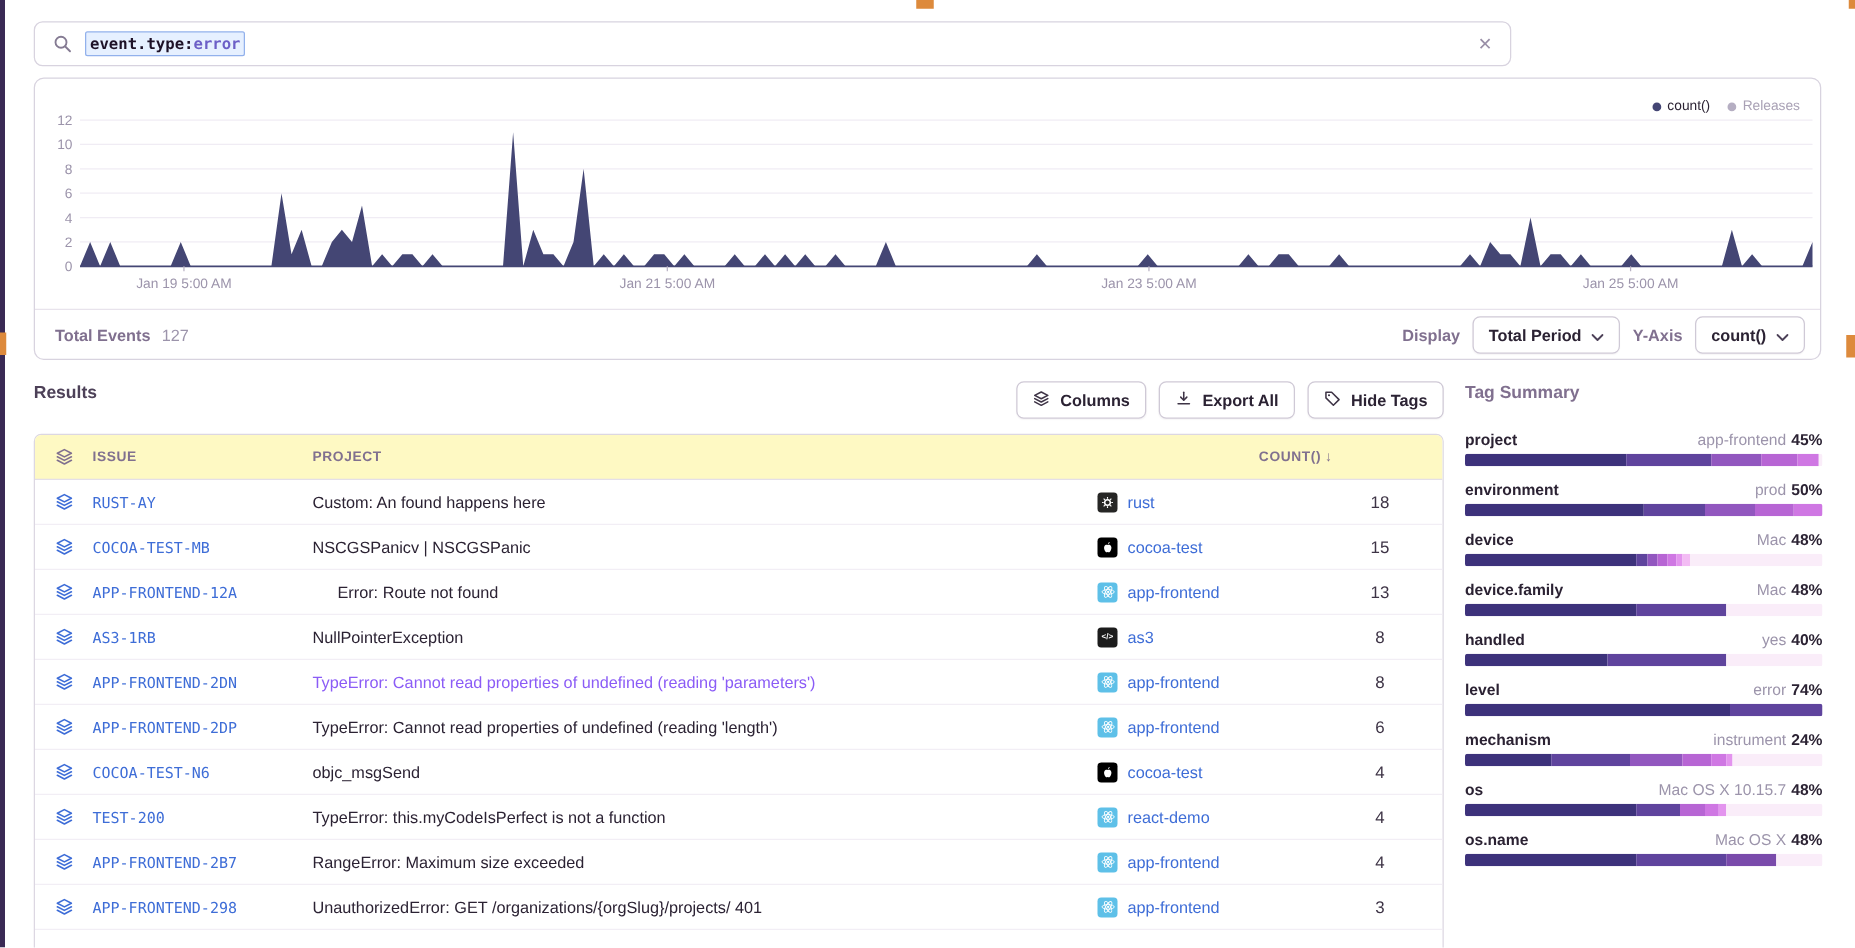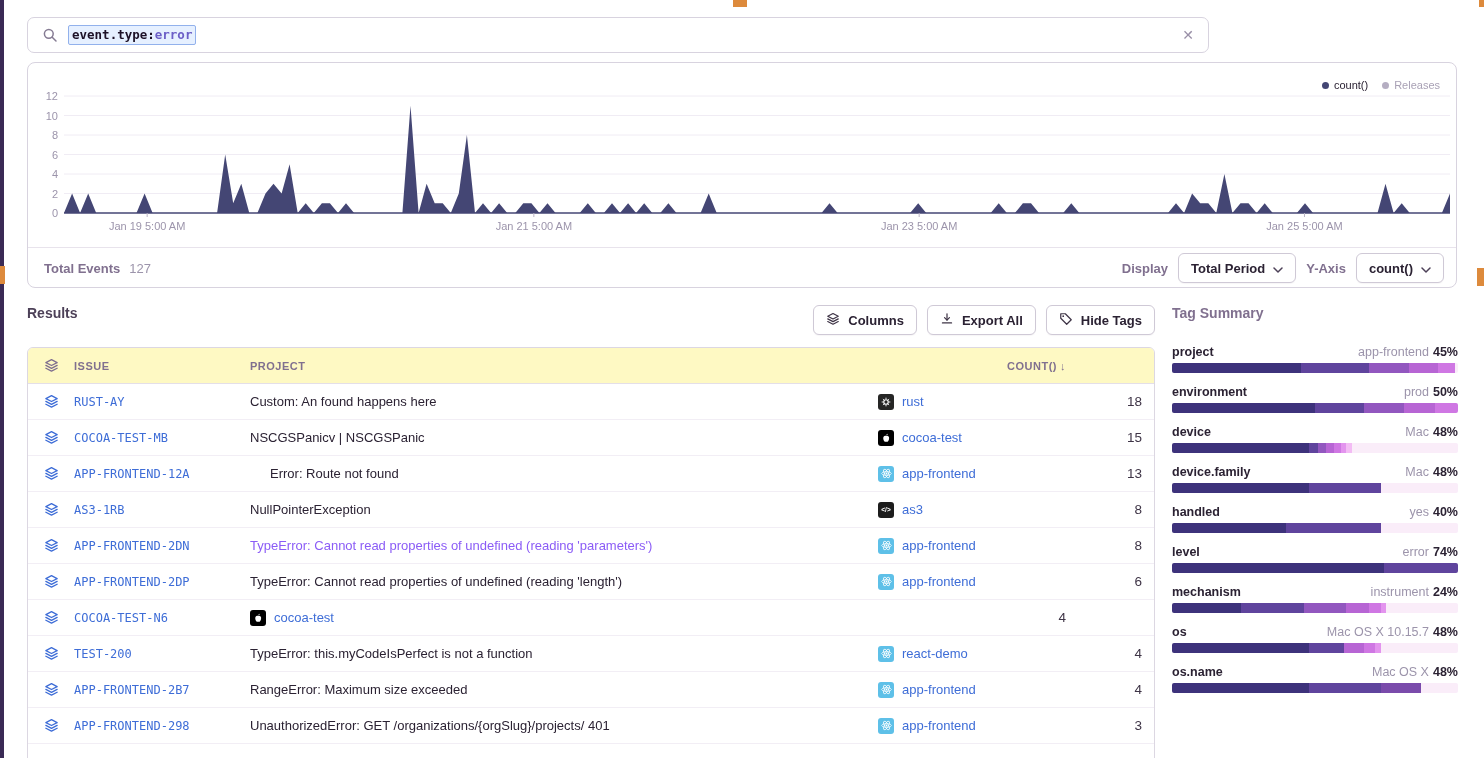--- a/index.html
+++ b/index.html
@@ -77,21 +77,21 @@
   .tbody .tr { border-bottom:1px solid #F2EEF5; font-size:13px; }
   .cell-icon { justify-self:center; display:flex; }
   .link { color:#3E6DD7; cursor:pointer; text-decoration:none; }
   .issue-id { font-family:"DejaVu Sans Mono","Liberation Mono",monospace; font-size:12px; }
   .cell-project { display:flex; align-items:flex-start; gap:8px; }
   .plat {
     width:16px; height:16px; border-radius:3px; flex:0 0 16px;
     display:flex; align-items:center; justify-content:center;
     color:#fff; font-size:6.5px; font-weight:bold; overflow:hidden;
   }
-  .cell-count { text-align:right; color:#3E3446; font-size:13.5px; }
+  .cell-count { text-align:center; color:#3E3446; font-size:13.5px; }
   .sort-arrow { font-size:11px; margin-left:3px; color:#80708F; }
 
   
   .tags {
     position:absolute; left:1172px; top:305px; width:286px;
   }
   .tags-heading { font-size:14px; font-weight:bold; color:#80708F; margin-bottom:24px; }
   .tag-row { margin-bottom:12px; }
   .tag-head { display:flex; justify-content:space-between; align-items:baseline; font-size:12.5px; margin-bottom:4px; }
   .tag-name { font-weight:bold; color:#2B2233; }
@@ -364,20 +364,21 @@
       </div>
       <div class="tr">
         <span class="cell-icon">
           <svg width="15" height="15" viewBox="0 0 16 16" fill="none" stroke="#3E6DD7" stroke-width="1.4" stroke-linejoin="round" stroke-linecap="round">
             <path d="M8 1.8 14 4.9 8 8 2 4.9Z"></path>
             <path d="M2 7.9 8 11 14 7.9"></path>
             <path d="M2 10.9 8 14 14 10.9"></path>
           </svg>
         </span>
         <a class="link issue-id">COCOA-TEST-N6</a>
+        <span style="color:#2B2233;">objc_msgSend</span>
         <span class="cell-project">
           <span class="plat" style="background:#000;">
             <svg width="12" height="12" viewBox="0 0 16 16" fill="#fff">
               <path d="M8.6 4.3c-.1-1 .7-2 1.7-2.1.1 1-.8 2-1.7 2.1z"></path>
               <path d="M8 5.6C6.9 4.7 5 5 4.2 6.4c-1 1.7-.3 4.3.9 5.8.6.8 1.4 1.1 2 .8.4-.2.7-.2 1.1 0 .6.3 1.4 0 2-.8 1.2-1.5 1.9-4.1.9-5.8C10.3 5 8.4 4.7 7.3 5.6z" transform="translate(.6 0)"></path>
             </svg>
           </span>
           <a class="link">cocoa-test</a>
         </span>
         <span class="cell-count">4</span>

